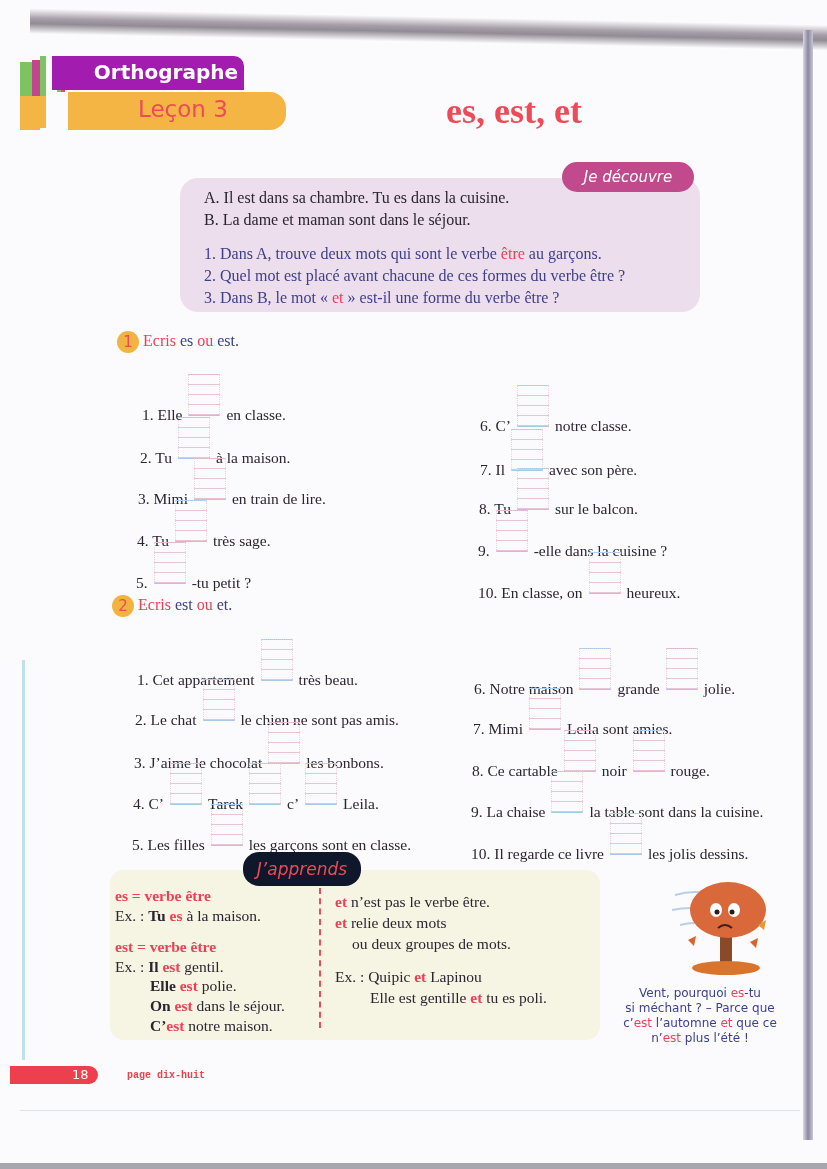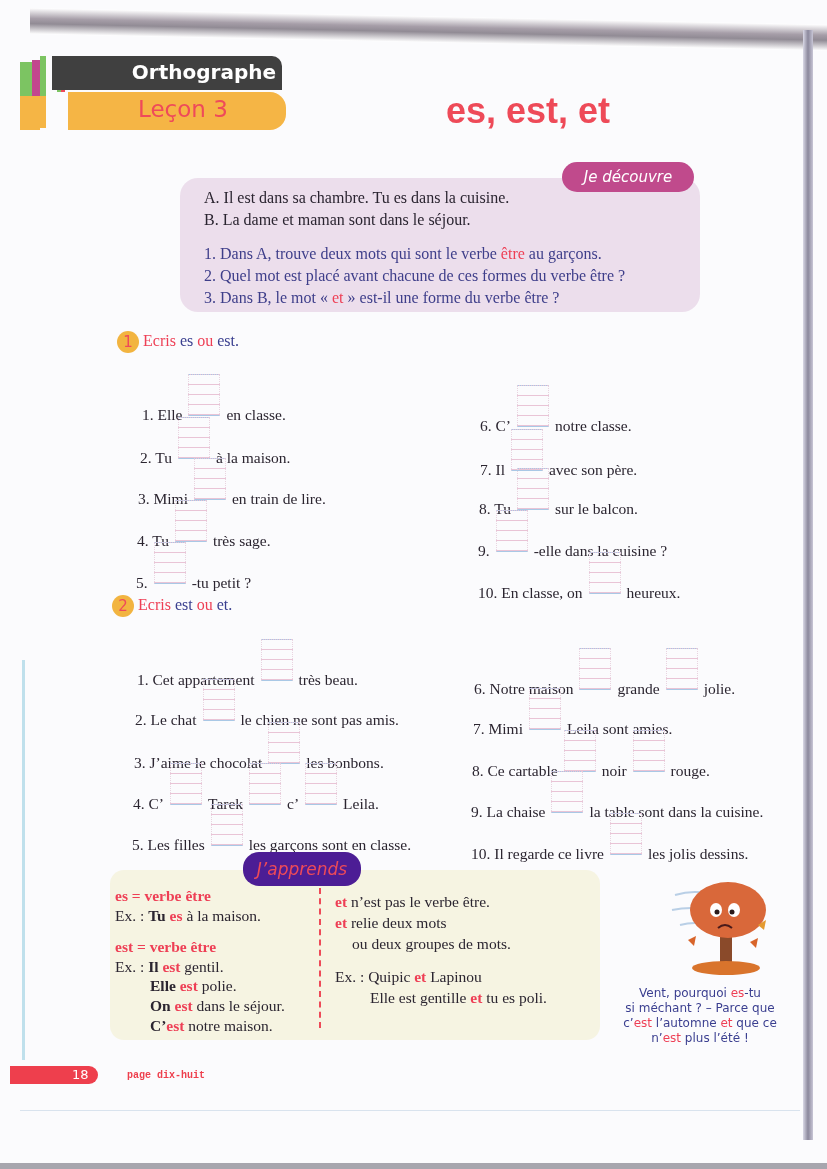--- a/index.html
+++ b/index.html
@@ -19,37 +19,37 @@
     background:linear-gradient(to right, #d9d8e6, #8b889c, #c8c6d6);
   }
   .scan-bottom {
     position:absolute; left:0; bottom:0; width:827px; height:6px; background:#a7a6ae;
   }
   .margin-line {
     position:absolute; left:22px; top:660px; width:3px; height:400px; background:#bfe0ec;
   }
   .hdr-strip { position:absolute; }
   .hdr-ortho {
-    position:absolute; left:52px; top:56px; width:230px; height:34px;
-    background:#404040; border-radius:0 10px 0 0;
+    position:absolute; left:52px; top:56px; width:192px; height:34px;
+    background:#a21caf; border-radius:0 10px 0 0;
   }
   .hdr-ortho span {
     position:absolute; right:6px; top:4px; font-family:"DejaVu Sans", sans-serif;
     font-weight:bold; font-size:20px; color:#fff;
   }
   .hdr-lecon {
     position:absolute; left:68px; top:92px; width:218px; height:38px;
     background:#f5b545; border-radius:0 16px 16px 0;
   }
   .hdr-lecon span {
     position:absolute; left:70px; top:4px; font-family:"DejaVu Sans", sans-serif;
     font-size:23px; color:#ef4a5a;
   }
   .title {
-    position:absolute; left:446px; top:90px; font-family:Liberation Sans, sans-serif;
+    position:absolute; left:446px; top:90px; font-family:Liberation Serif, serif;
     font-weight:bold; font-size:36px; color:#ee4a58; letter-spacing:0px;
   }
   
   .decouvre-box {
     position:absolute; left:180px; top:178px; width:520px; height:134px;
     background:#ecdeec; border-radius:18px;
   }
   .decouvre-tag {
     position:absolute; left:562px; top:162px; width:132px; height:30px;
     background:#c04a8c; border-radius:16px;
@@ -78,21 +78,21 @@
     border-left:1px dotted #e9d4e0; border-right:1px dotted #e9d4e0;
     transform:translateY(-10px);
   }
   
   .app-box {
     position:absolute; left:110px; top:870px; width:490px; height:170px;
     background:#f6f4e2; border-radius:14px;
   }
   .app-tag {
     position:absolute; left:243px; top:852px; width:118px; height:34px;
-    background:#4c1d95; border-radius:16px; color:#ee4a58;
+    background:#0f172a; border-radius:16px; color:#ee4a58;
     font-family:"DejaVu Sans", sans-serif; font-style:italic; font-size:17px;
     text-align:center; line-height:34px;
   }
   .app-line { position:absolute; font-size:15.5px; white-space:nowrap; color:#2b2530; }
   .app-div {
     position:absolute; left:319px; top:888px; width:0; height:140px;
     border-left:2px dashed #ee4a58;
   }
   b.red { color:#ee3f55; }
   

